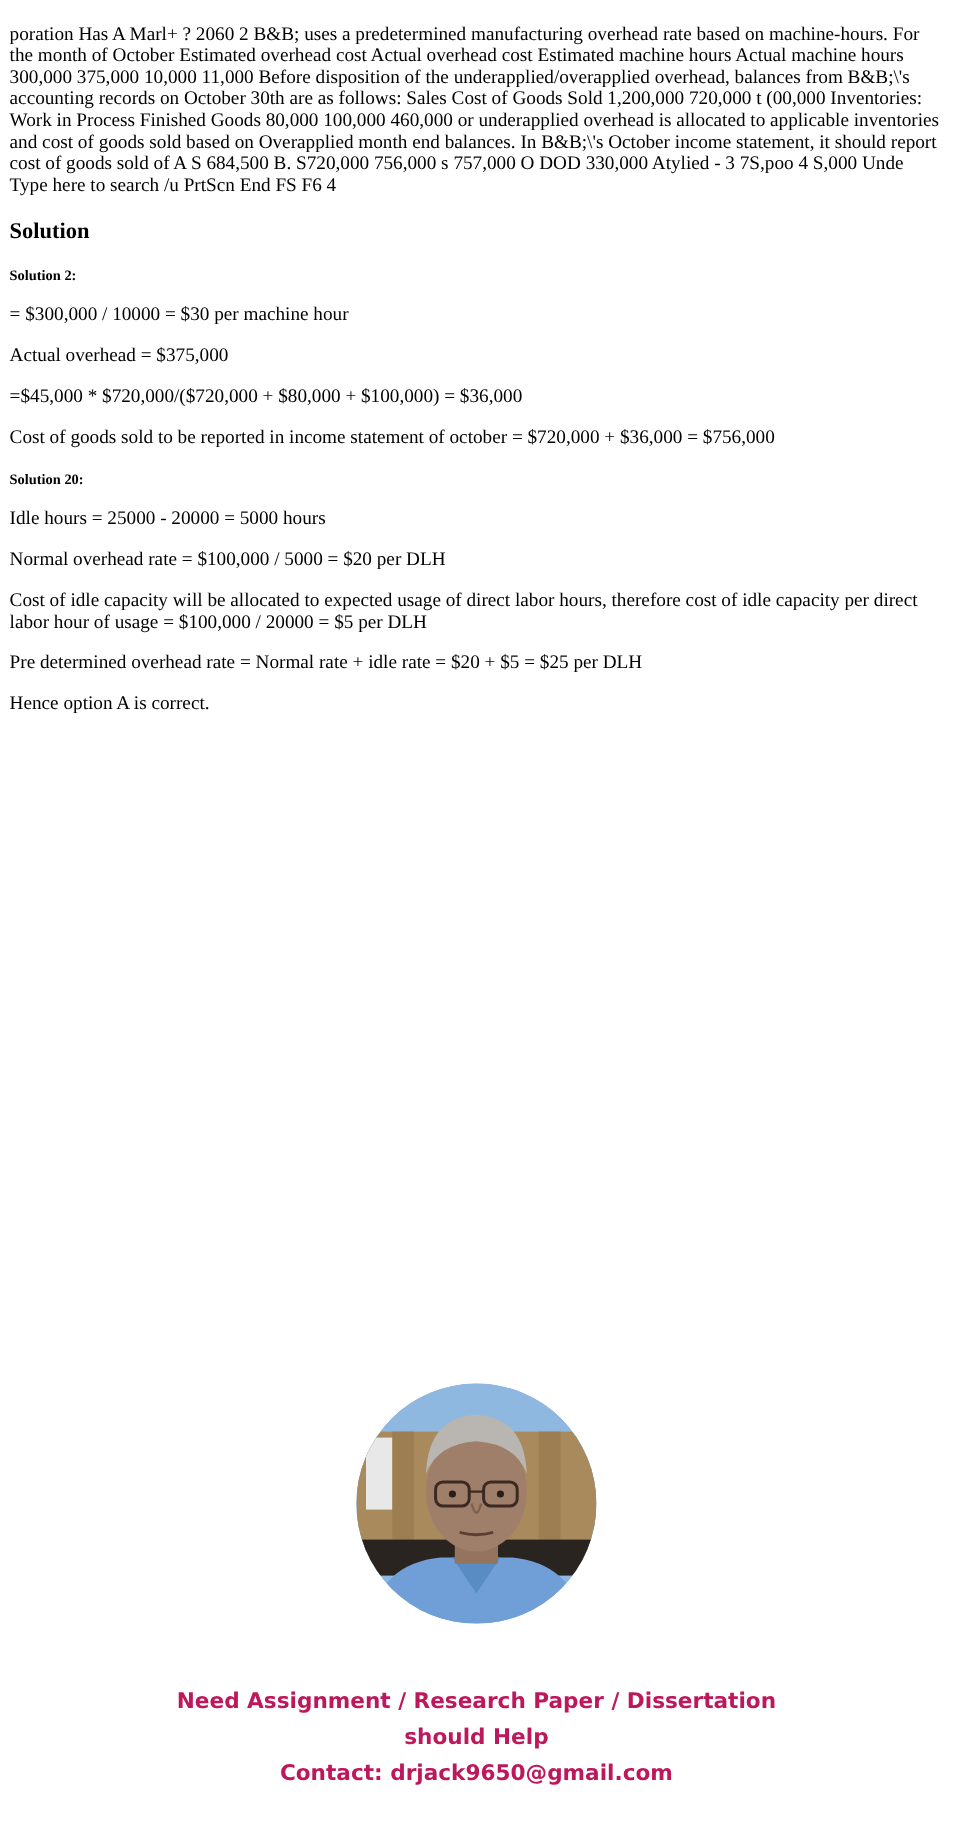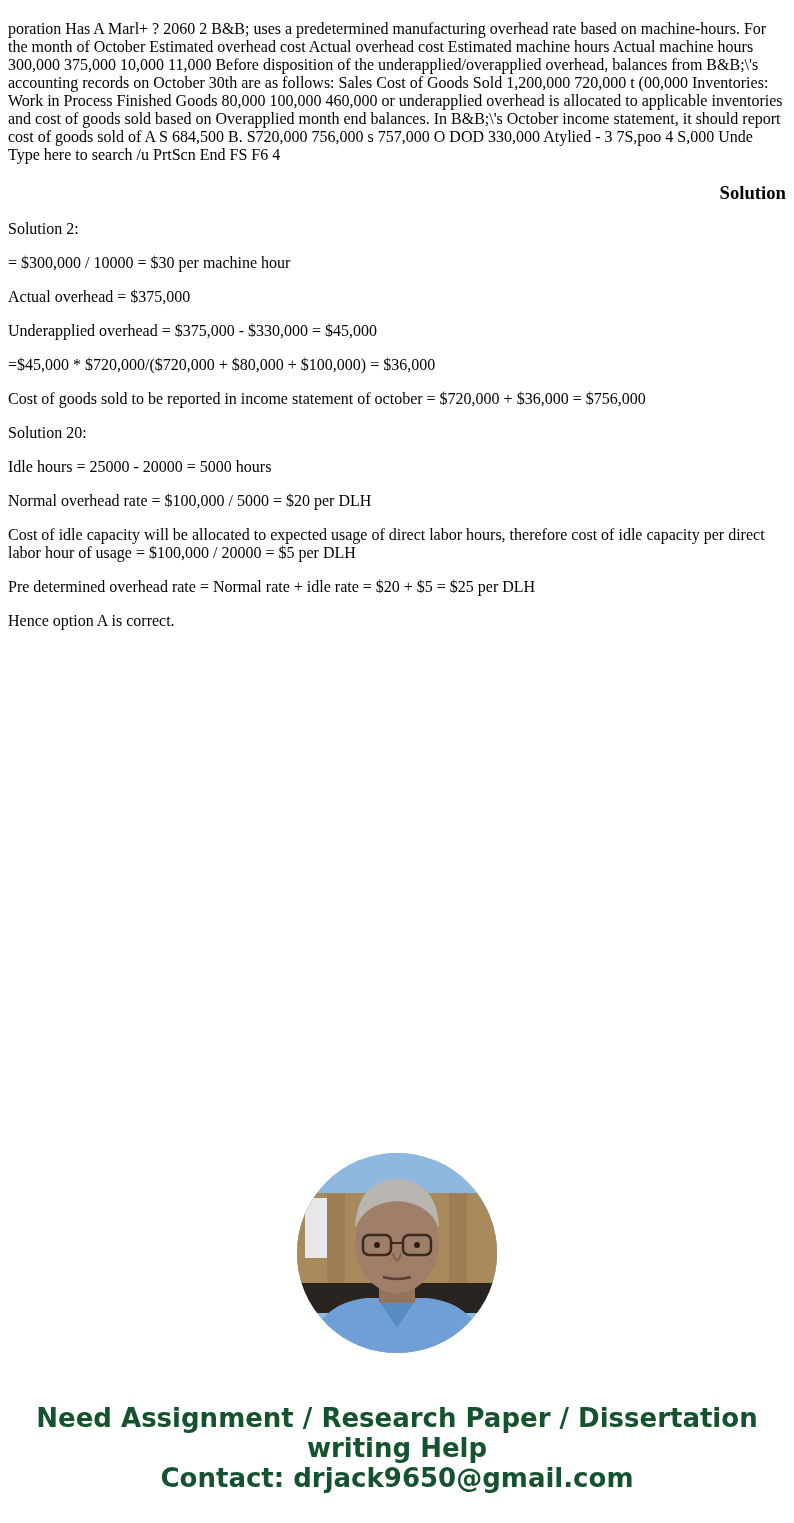--- a/index.html
+++ b/index.html
@@ -25,25 +25,24 @@
       margin-top: 12px;
     }
     .question {
       margin: 0;
     }
     h2.solution-heading {
       font-size: 18.7px;
       font-weight: bold;
       margin: 18px 0 16px 0;
       line-height: 22px;
-      text-align: right;
     }
     h3.sub-heading {
-      font-size: 16px;
-      font-weight: normal;
+      font-size: 12px;
+      font-weight: bold;
       margin: 0 0 16px 0;
       line-height: 18px;
     }
     p.line {
       margin: 0 0 16px 0;
     }
     .avatar {
       position: absolute;
       left: 297px;
       top: 1153px;
@@ -55,38 +54,37 @@
     }
     .avatar svg { display: block; }
     .promo {
       position: absolute;
       left: 0;
       top: 1403px;
       width: 794px;
       text-align: center;
       font-family: "DejaVu Sans", "Liberation Sans", sans-serif;
       font-weight: bold;
-      font-size: 26px;
+      font-size: 18px;
       line-height: 30px;
-      color: #14532d;
+      color: #be185d;
     }
   </style>
 </head>
 <body>
 
 <div class="content">
   <p class="question">poration Has A Marl+ ? 2060 2 B&amp;B; uses a predetermined manufacturing overhead rate based on machine-hours. For the month of October Estimated overhead cost Actual overhead cost Estimated machine hours Actual machine hours 300,000 375,000 10,000 11,000 Before disposition of the underapplied/overapplied overhead, balances from B&amp;B;\'s accounting records on October 30th are as follows: Sales Cost of Goods Sold 1,200,000 720,000 t (00,000 Inventories: Work in Process Finished Goods 80,000 100,000 460,000 or underapplied overhead is allocated to applicable inventories and cost of goods sold based on Overapplied month end balances. In B&amp;B;\'s October income statement, it should report cost of goods sold of A S 684,500 B. S720,000 756,000 s 757,000 O DOD 330,000 Atylied - 3 7S,poo 4 S,000 Unde Type here to search /u PrtScn End FS F6 4</p>
 
   <h2 class="solution-heading">Solution</h2>
 
   <section>
     <h3 class="sub-heading">Solution 2:</h3>
     <p class="line">= $300,000 / 10000 = $30 per machine hour</p>
     <p class="line">Actual overhead = $375,000</p>
-    <p class="line">Underapplied overhead = $375,000 - $330,000 = $45,000</p>
     <p class="line">=$45,000 * $720,000/($720,000 + $80,000 + $100,000) = $36,000</p>
     <p class="line">Cost of goods sold to be reported in income statement of october = $720,000 + $36,000 = $756,000</p>
   </section>
 
   <section>
     <h3 class="sub-heading">Solution 20:</h3>
     <p class="line">Idle hours = 25000 - 20000 = 5000 hours</p>
     <p class="line">Normal overhead rate = $100,000 / 5000 = $20 per DLH</p>
     <p class="line">Cost of idle capacity will be allocated to expected usage of direct labor hours, therefore cost of idle capacity per direct labor hour of usage = $100,000 / 20000 = $5 per DLH</p>
     <p class="line">Pre determined overhead rate = Normal rate + idle rate = $20 + $5 = $25 per DLH</p>
@@ -112,15 +110,15 @@
     <line x1="94" y1="90" x2="106" y2="90" stroke="#3a2a22" stroke-width="2"></line>
     <circle cx="80" cy="92" r="3" fill="#2a1e18"></circle>
     <circle cx="120" cy="92" r="3" fill="#2a1e18"></circle>
     <path d="M96 100 Q100 115 104 100" fill="none" stroke="#7d5f4e" stroke-width="2"></path>
     <path d="M86 124 Q100 128 114 124" fill="none" stroke="#5c3f34" stroke-width="2.5"></path>
   </svg>
 </div>
 
 <div class="promo">
   <div>Need Assignment / Research Paper / Dissertation</div>
-  <div>writing Help</div>
+  <div>should Help</div>
   <div>Contact: drjack9650@gmail.com</div>
 </div>
 
 </body></html>

